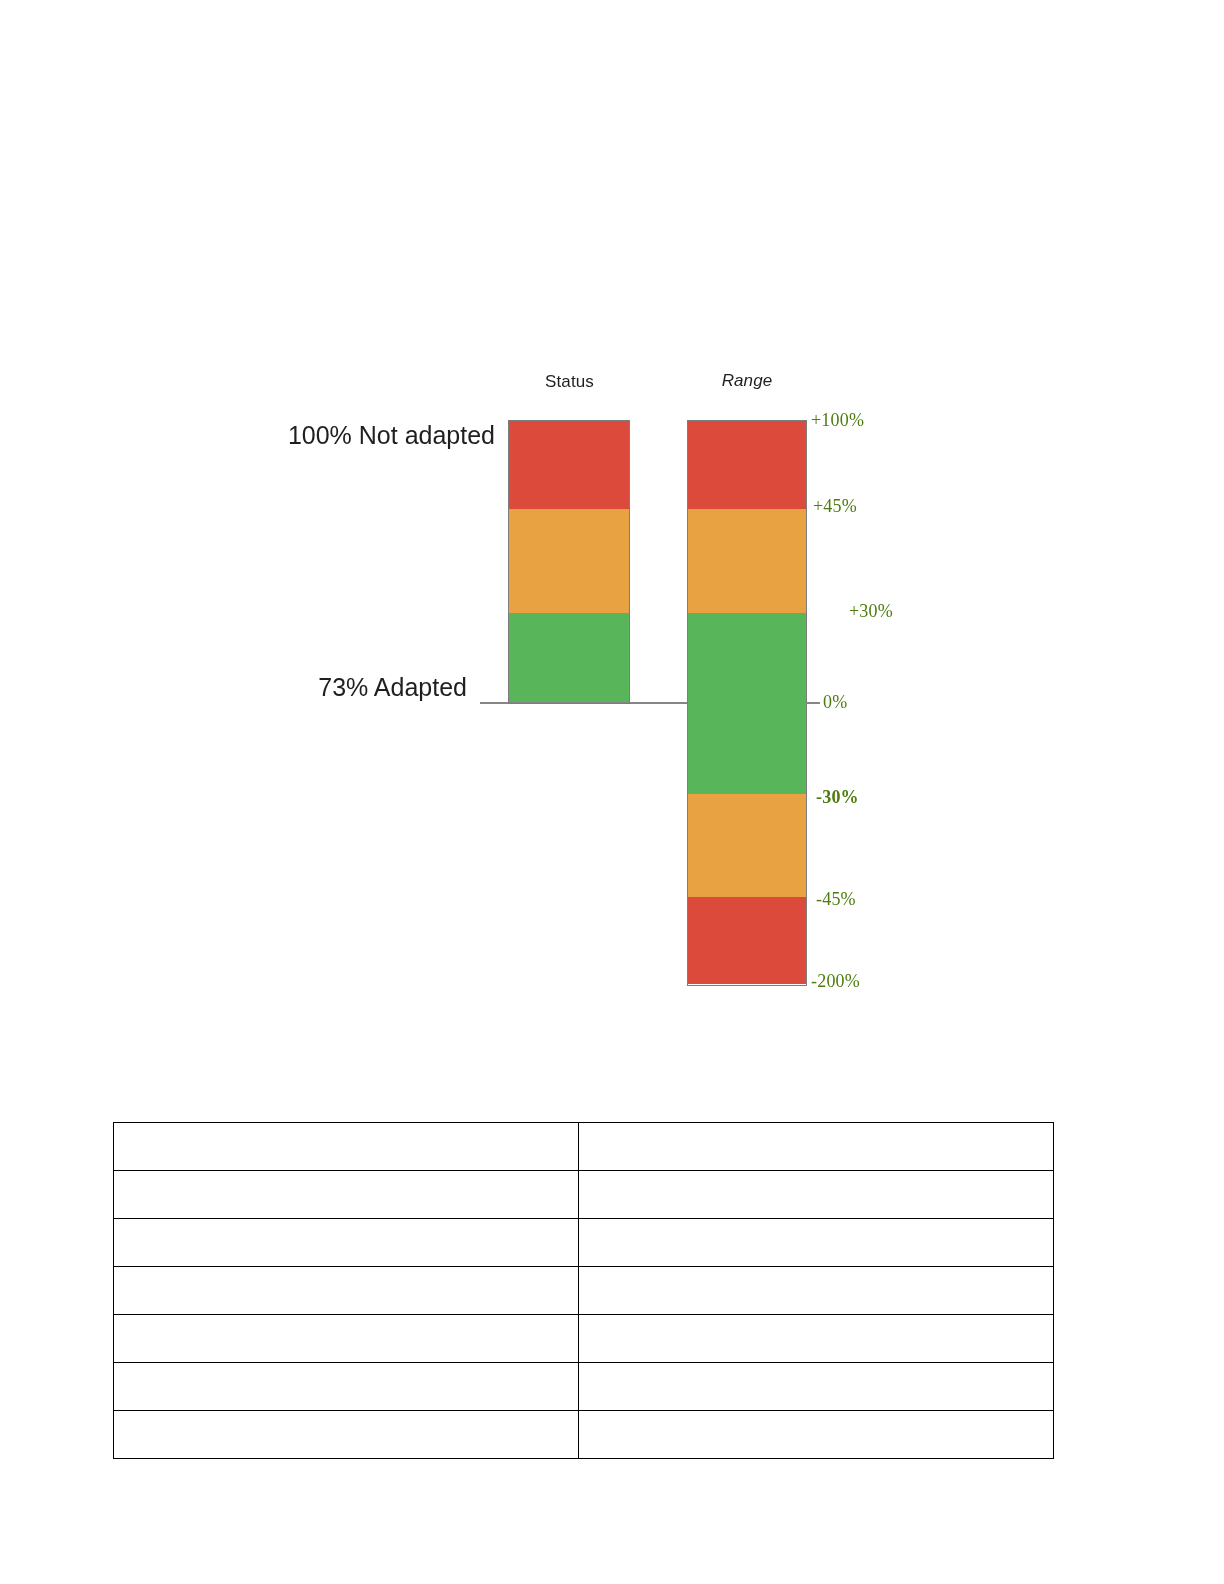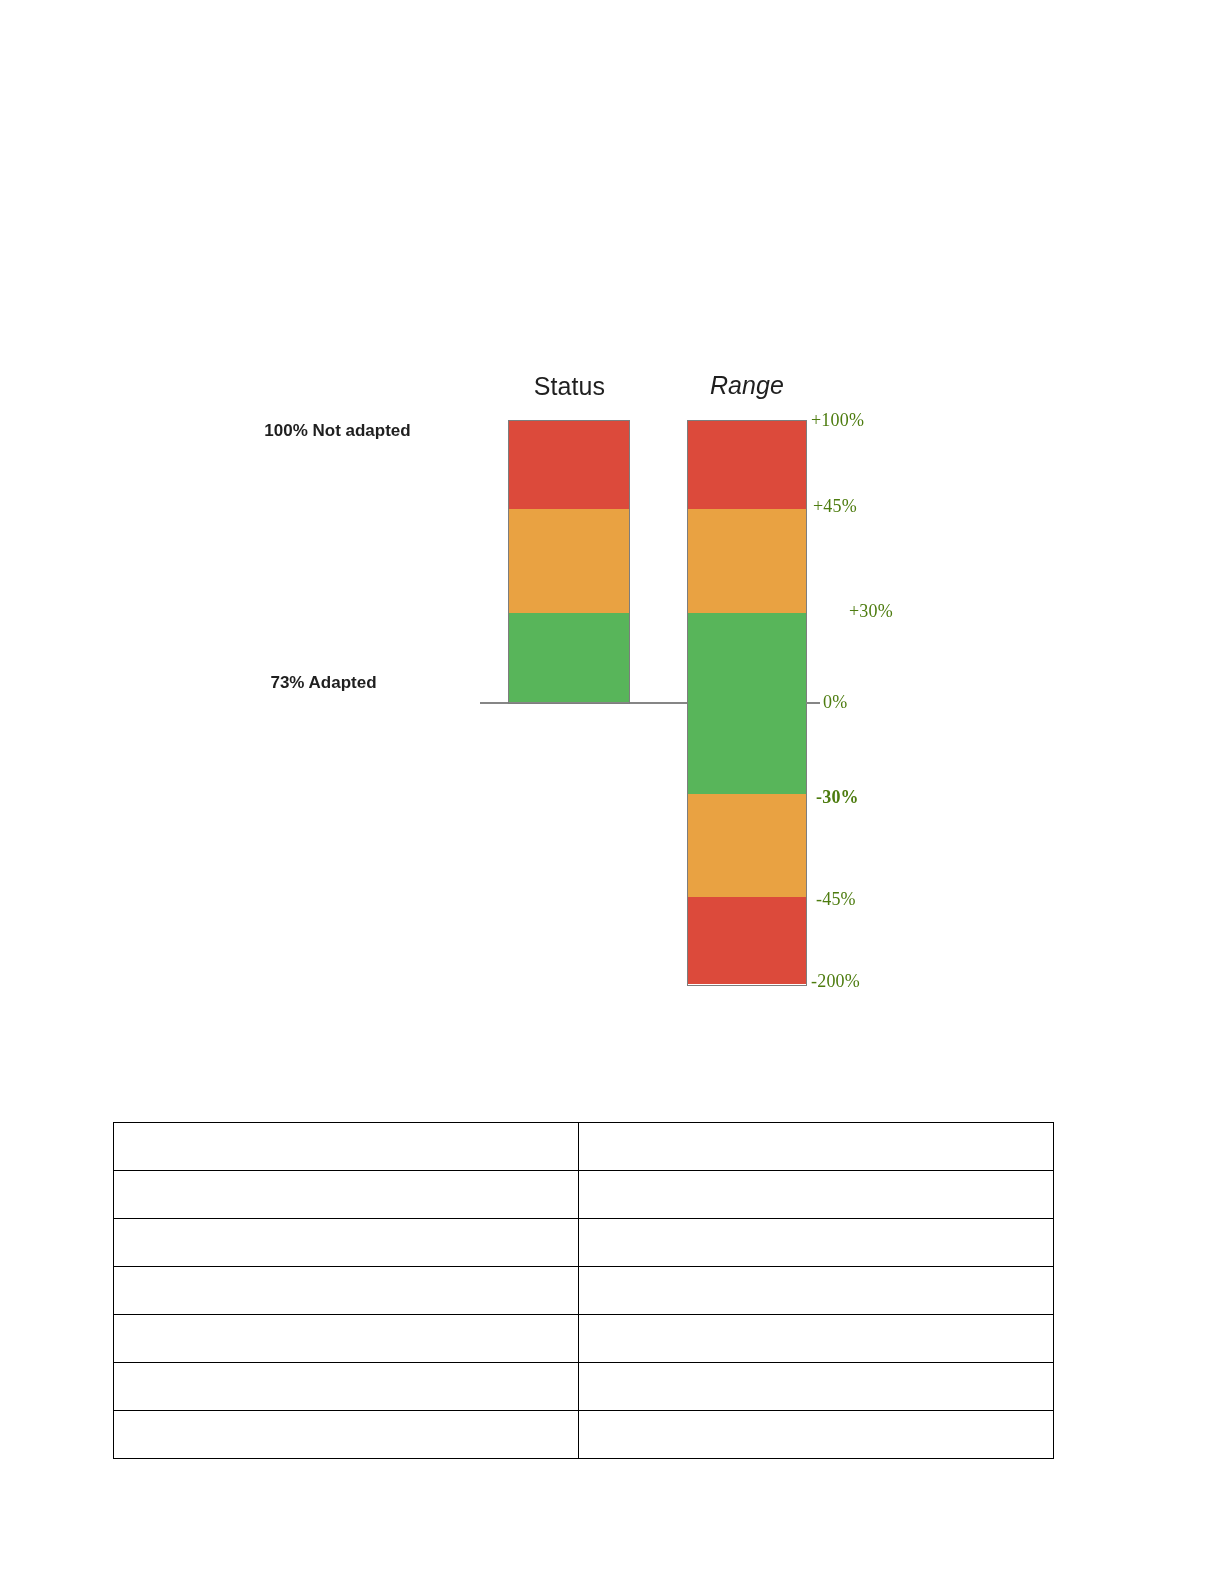--- a/index.html
+++ b/index.html
@@ -28,38 +28,38 @@
     position: absolute;
     left: 0;
     top: 0;
     width: 1224px;
     height: 1060px;
   }
 
   .col-title {
     position: absolute;
     font-family: "Liberation Sans", sans-serif;
-    font-size: 25px;
+    font-size: 17px;
     font-weight: 400;
     color: #1f1f1f;
     white-space: nowrap;
     text-align: center;
     letter-spacing: 0.1px;
   }
   .col-title.status { left: 509px; top: 372px; width: 121px; }
   .col-title.range  { left: 688px; top: 371px; width: 118px; font-style: italic; }
 
   .side-label {
     position: absolute;
     font-family: "Liberation Sans", sans-serif;
-    font-size: 17px;
-    font-weight: 700;
+    font-size: 25px;
+    font-weight: 400;
     color: #1f1f1f;
     white-space: nowrap;
-    text-align: center;
+    text-align: right;
   }
   .side-label.top    { left: 180px; top: 421px; width: 315px; }
   .side-label.bottom { left: 180px; top: 673px; width: 287px; }
 
   
   .baseline {
     position: absolute;
     left: 480px;
     top: 702px;
     width: 338px;

